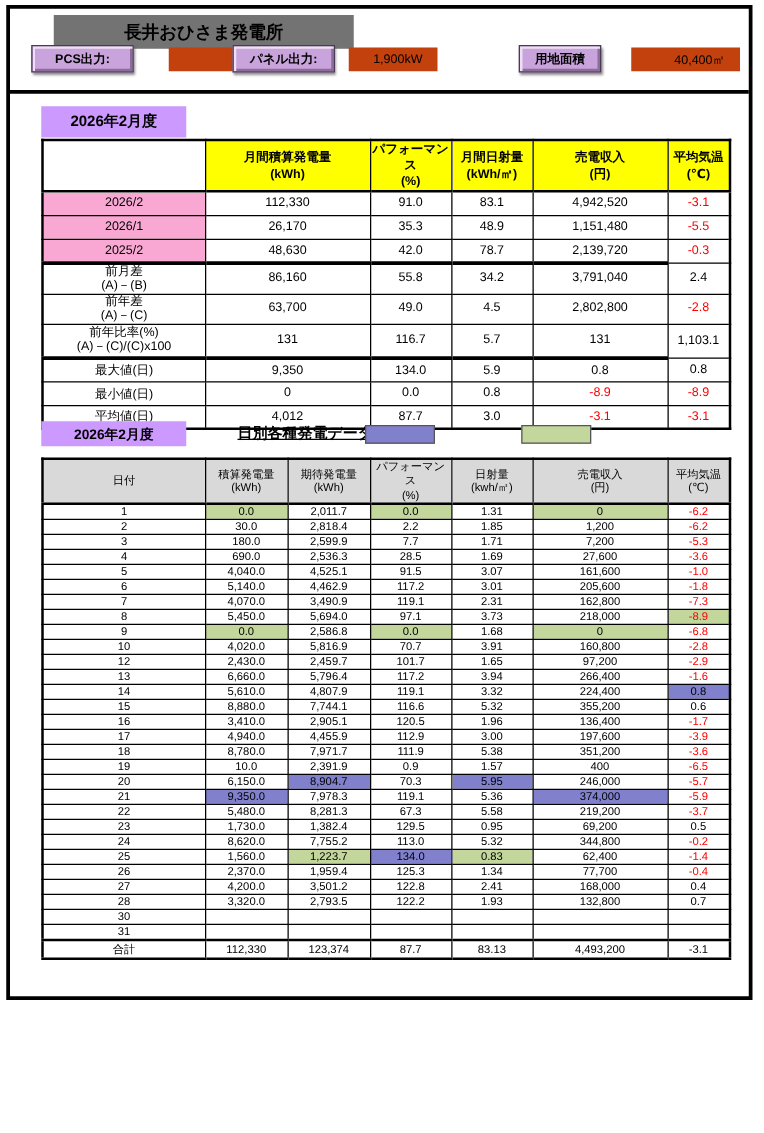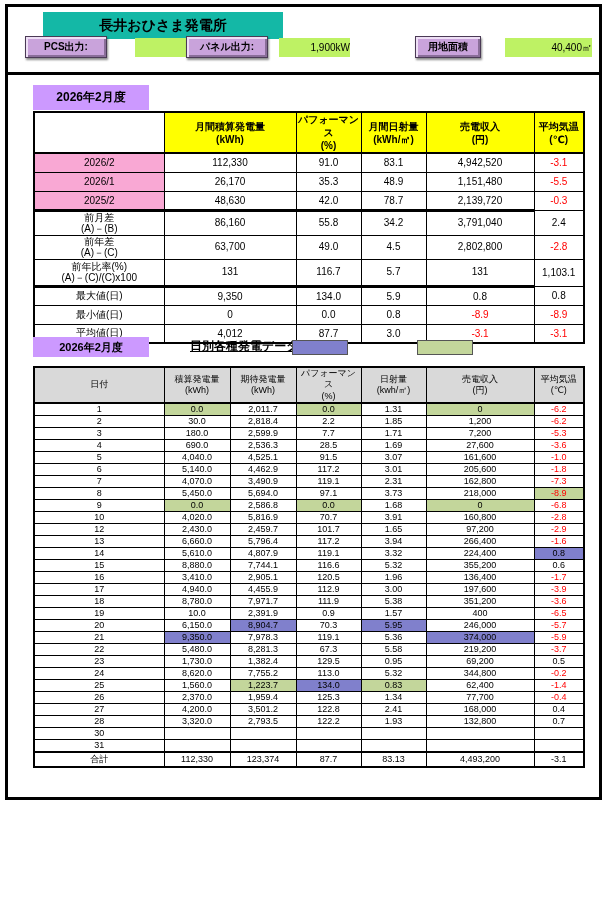--- a/index.html
+++ b/index.html
@@ -9,34 +9,34 @@
   }
   .outer-box {
     position:absolute; left:5px; top:4px; width:597px; height:796px;
     border:3px solid #000; background:#fff;
   }
   .divider { position:absolute; left:0; top:65px; width:100%; height:3px; background:#000; }
 
   
   .title-bar {
     position:absolute; left:35px; top:5px; width:240px; height:27px;
-    background:#14b8a6; display:flex; align-items:center; justify-content:center;
+    background:#737373; display:flex; align-items:center; justify-content:center;
     font-weight:bold; font-size:14px;
   }
   .btn3d {
     position:absolute; height:22px; background:#C9A3DB;
     border:1px solid #4a3a55;
     box-shadow: inset 2px 2px 0 #EEDFF5, inset -2px -2px 0 #8a6e99, 1px 2px 2px rgba(0,0,0,.45);
     display:flex; align-items:center; justify-content:center;
     font-weight:bold; font-size:10px; cursor:pointer;
   }
   .flat-val {
-    position:absolute; height:19px; background:#bef264;
+    position:absolute; height:19px; background:#c2410c;
     display:flex; align-items:center; justify-content:flex-end;
-    font-size:10px; 
+    font-size:10px; padding-right:12px;
   }
   .pcs-btn   { left:17px;  top:29px; width:82px; }
   .pcs-val   { left:127px; top:31px; width:112px; }
   .panel-btn { left:178px; top:29px; width:82px; }
   .panel-val { left:271px; top:31px; width:71px; }
   .area-btn  { left:407px; top:29px; width:66px; }
   .area-val  { left:497px; top:31px; width:87px; }
 
   
   .period-bar {

